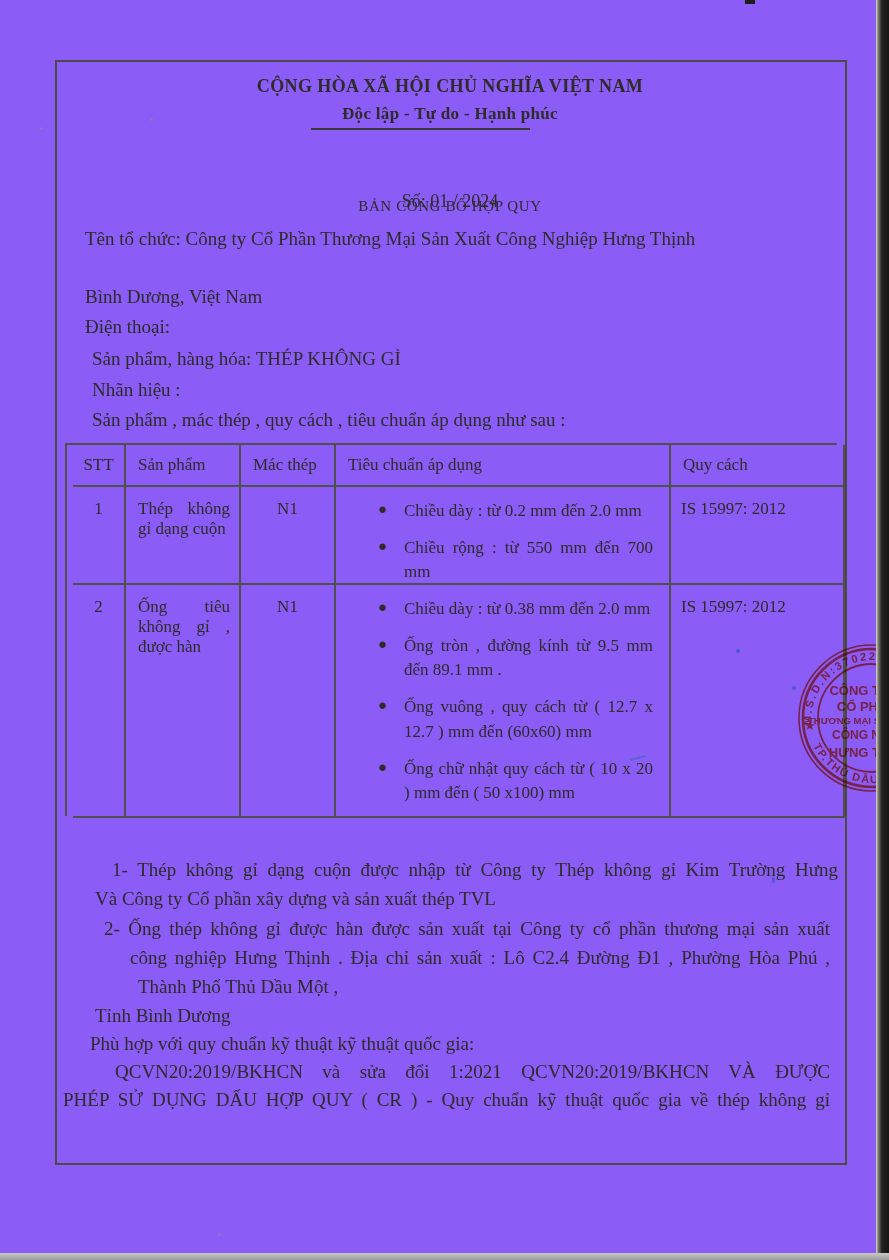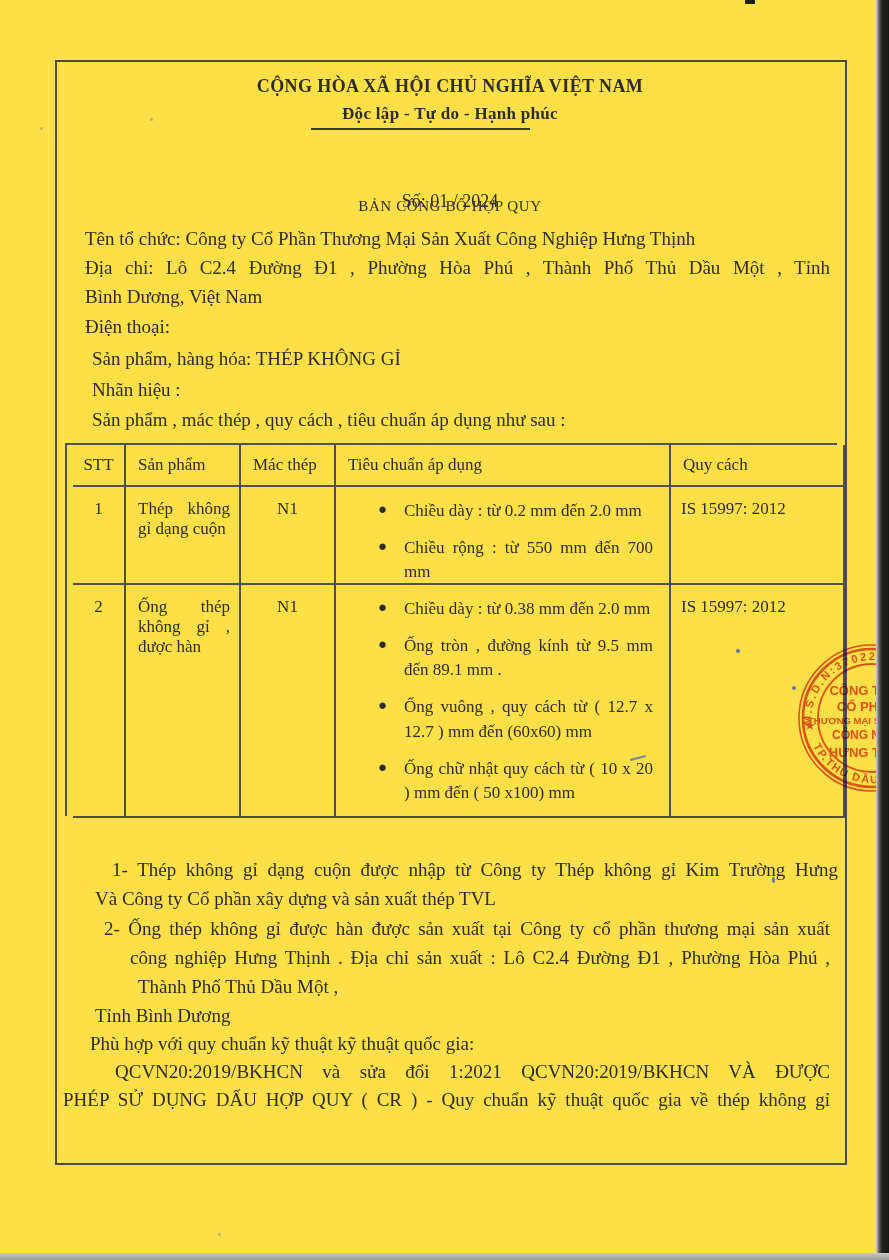--- a/index.html
+++ b/index.html
@@ -1,19 +1,19 @@
 <!DOCTYPE html>
 <html><head>
 <meta charset="utf-8">
 <style>
   html,body{margin:0;padding:0;}
   body{width:889px;height:1260px;background:#e9e9e7;}
   .page{
     position:relative;width:889px;height:1260px;overflow:hidden;
-    background:#fde047;
+    background:#8b5cf6;
     font-family:"Liberation Serif", serif;
     color:#2d2c29;
   }
   
   .edge-band-right{
     position:absolute;left:876px;top:0;width:13px;height:1260px;z-index:30;
     background:linear-gradient(to right,#d8d5cc 0%,#6b6a62 22%,#23231f 45%,#161613 100%);
   }
   .edge-bar-bottom{
     position:absolute;left:0;top:1253px;width:889px;height:7px;z-index:31;
@@ -79,21 +79,20 @@
 
   <div class="doc-border"></div>
 
   <div class="center-line republic">CỘNG HÒA XÃ HỘI CHỦ NGHĨA VIỆT NAM</div>
   <div class="center-line motto">Độc lập - Tự do - Hạnh phúc</div>
   <div class="motto-underline"></div>
   <div class="center-line doc-title">BẢN CÔNG BỐ HỢP QUY</div>
   <div class="center-line doc-number">Số: 01 / 2024</div>
 
   <div class="tline" style="left:85px;top:228px;">Tên tổ chức: Công ty Cổ Phần Thương Mại Sản Xuất Công Nghiệp Hưng Thịnh</div>
-  <div class="jline" style="left:85px;top:257px;width:745px;">Địa chỉ: Lô C2.4 Đường Đ1 , Phường Hòa Phú , Thành Phố Thủ Dầu Một , Tỉnh</div>
   <div class="tline" style="left:85px;top:286px;">Bình Dương, Việt Nam</div>
   <div class="tline" style="left:85px;top:316px;">Điện thoại:</div>
   <div class="tline" style="left:92px;top:348px;"><span>Sản phẩm, hàng hóa: </span><span class="b">THÉP KHÔNG GỈ</span></div>
   <div class="tline" style="left:92px;top:379px;">Nhãn hiệu :</div>
   <div class="tline" style="left:92px;top:409px;">Sản phẩm , mác thép , quy cách , tiêu chuẩn áp dụng như sau :</div>
 
   <div class="ctable">
 
     <div class="cell th c">STT</div>
     <div class="cell th">Sản phẩm</div>
@@ -110,21 +109,21 @@
           <span class="qc-text">Chiều dày : từ 0.2 mm đến 2.0 mm</span>
         </div>
       <div class="qc-item">
           <span class="qc-bullet">●</span>
           <span class="qc-text">Chiều rộng : từ 550 mm đến 700 mm</span>
         </div>
     </div>
     <div class="cell tc-cell">IS 15997: 2012</div>
 
     <div class="cell cd c">2</div>
-    <div class="cell cd pl">Ống thép không gỉ , được hàn</div>
+    <div class="cell cd pl">Ống tiêu không gỉ , được hàn</div>
     <div class="cell cd c">N1</div>
     <div class="cell qc">
       <div class="qc-item">
           <span class="qc-bullet">●</span>
           <span class="qc-text">Chiều dày : từ 0.38 mm đến 2.0 mm</span>
         </div>
       <div class="qc-item">
           <span class="qc-bullet">●</span>
           <span class="qc-text">Ống tròn , đường kính từ 9.5 mm đến 89.1 mm .</span>
         </div>

